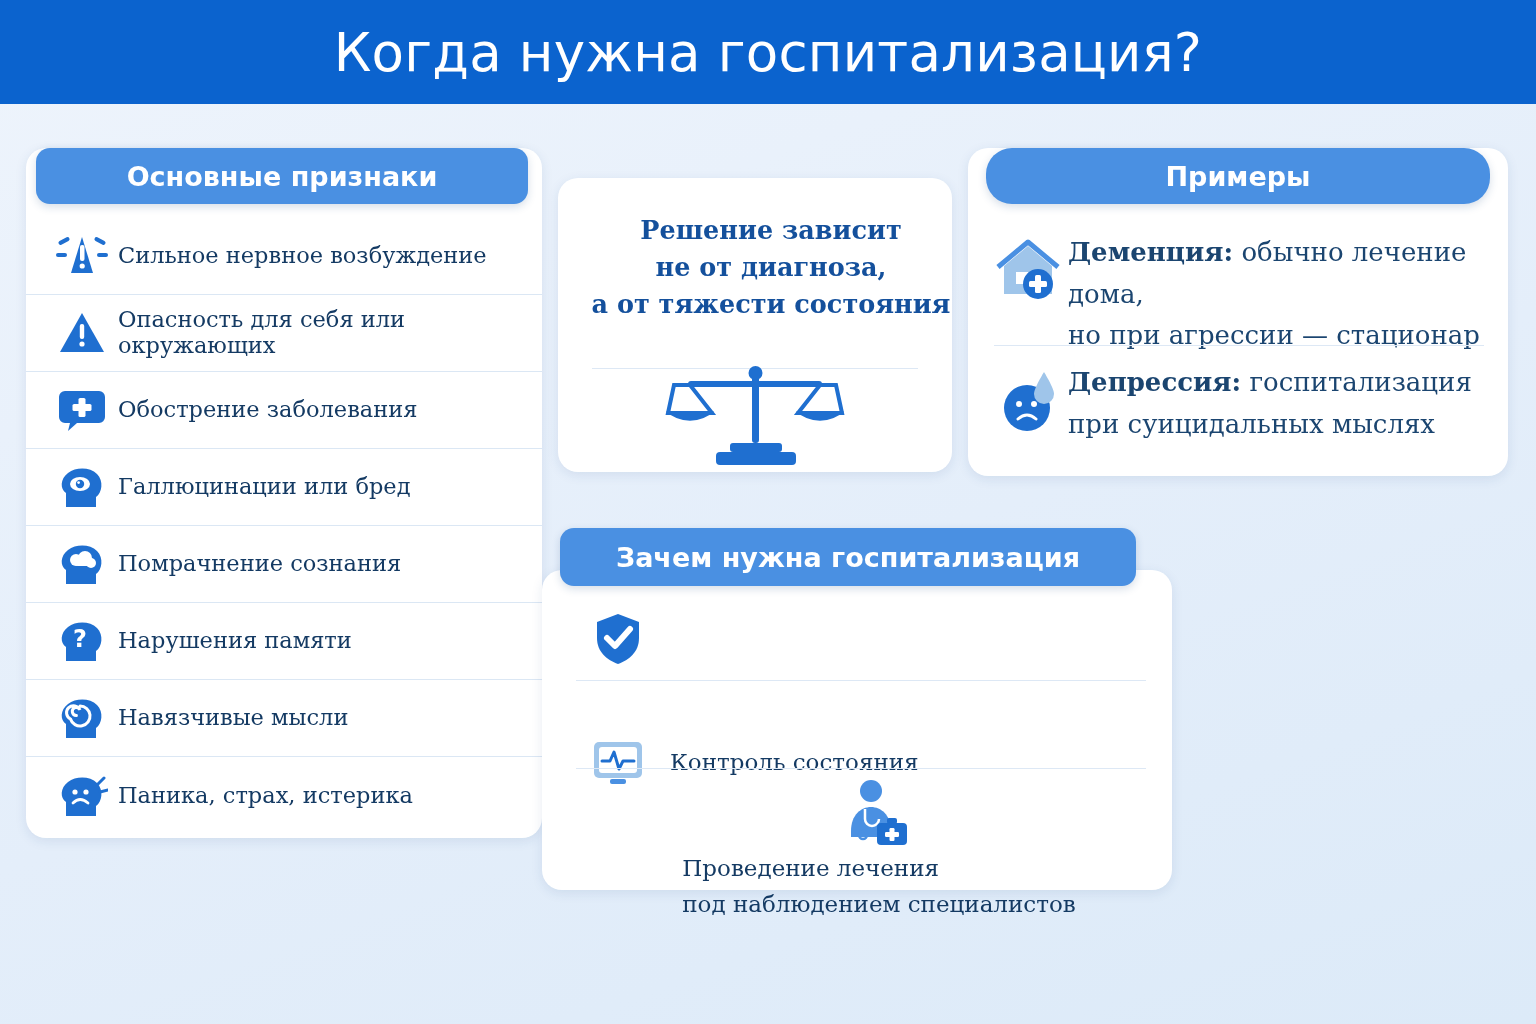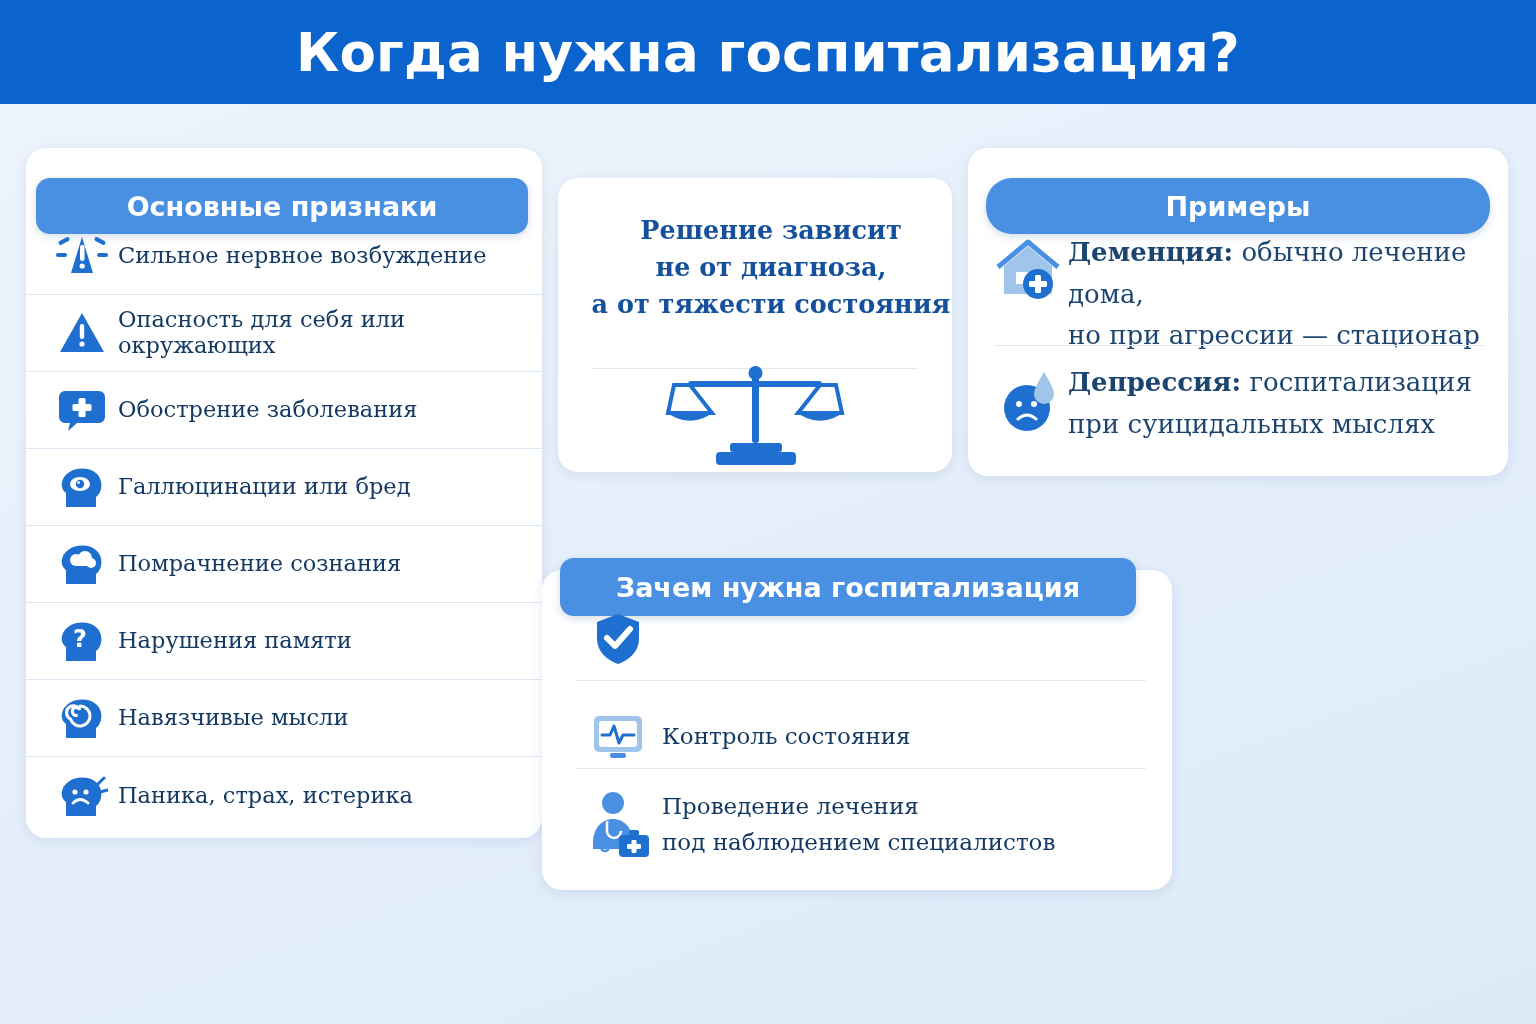--- a/index.html
+++ b/index.html
@@ -18,39 +18,38 @@
   
   .header {
     position: absolute; left: 0; top: 0;
     width: 1536px; height: 104px;
     background: #0b63ce;
     display: flex; align-items: center; justify-content: center;
   }
   .header-title {
     color: #ffffff;
     font-size: 53px;
-    font-weight: bold;
+    font-weight: normal;
     letter-spacing: 0.2px;
     font-family: "DejaVu Sans", sans-serif;
   }
 
   
   .card {
     position: absolute;
     background: #ffffff;
     border-radius: 20px;
     box-shadow: 0 3px 12px rgba(30,70,130,0.10);
   }
   .card-header {
     position: absolute;
     background: #4a90e2;
     border-radius: 14px;
     display: flex; align-items: center; justify-content: center;
     box-shadow: 0 3px 8px rgba(30,70,130,0.18);
-    margin-top: 30px;
   }
   .card-header span {
     color: #ffffff;
     font-weight: bold;
     font-size: 27px;
     font-family: "DejaVu Sans", sans-serif;
   }
 
   
   #signs-card { left: 26px; top: 148px; width: 516px; height: 690px; }
@@ -136,22 +135,22 @@
   
   #why-card { left: 542px; top: 570px; width: 630px; height: 320px; }
   #why-header { left: 560px; top: 528px; width: 576px; height: 58px; }
   .why-row {
     position: absolute;
     left: 542px; width: 630px;
     display: flex; align-items: center;
     padding-left: 38px;
   }
   #why-row-0 { top: 600px; height: 78px; }
-  #why-row-1 { top: 698px; height: 78px; }
-  #why-row-2 { top: 775px; height: 100px; }
+  #why-row-1 { top: 724px; height: 78px; gap: 8px; }
+  #why-row-2 { top: 775px; height: 100px; flex-direction: column; }
   .why-divider { position: absolute; left: 576px; width: 570px; height: 1px; background: #dde8f5; }
   #why-div-0 { top: 680px; }
   #why-div-1 { top: 768px; }
   .why-icon { width: 76px; height: 70px; flex: 0 0 76px; display: flex; align-items: center; justify-content: center; }
   .why-label {
     font-size: 23px; color: #143a63;
     font-family: "DejaVu Serif", serif;
     line-height: 1.55;
     margin-left: 6px;
   }

